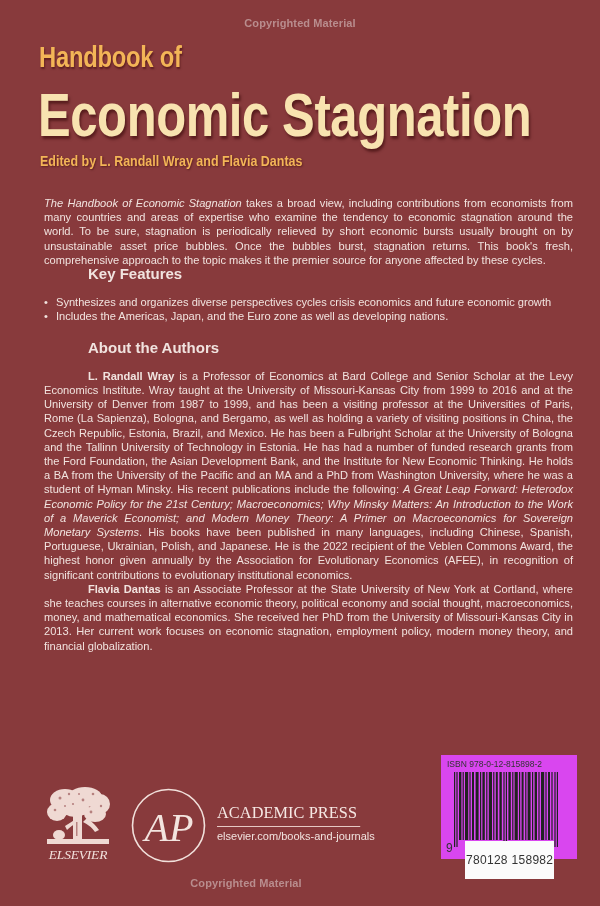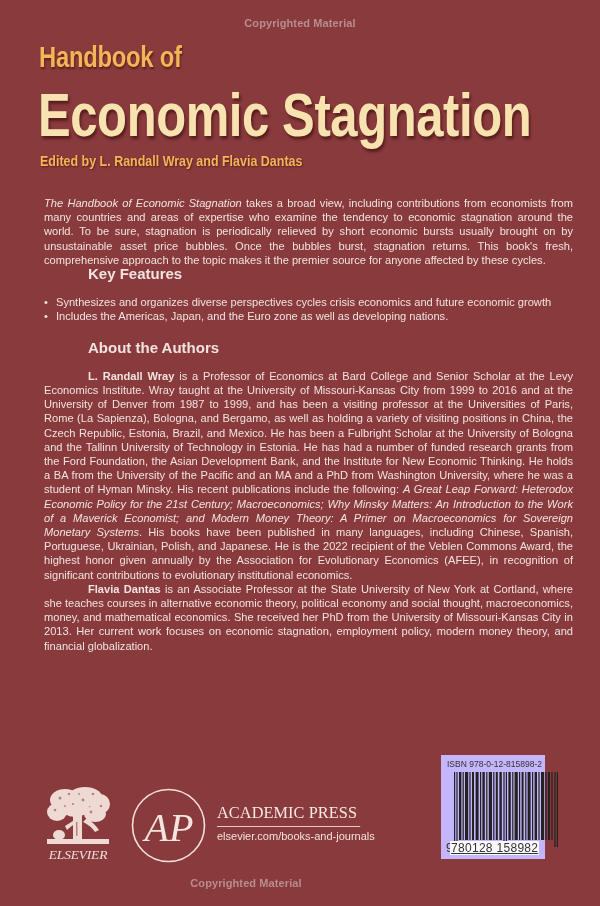--- a/index.html
+++ b/index.html
@@ -143,22 +143,22 @@
       font-size: 11px;
       line-height: 18px;
       color: #f1e3df;
       white-space: nowrap;
     }
 
     
     .barcode-box {
       position: absolute;
       left: 441px; top: 755px;
-      width: 104px; height: 104px;
-      background: #c4b5fd;
+      width: 136px; height: 104px;
+      background: #d946ef;
     }
     .isbn-text {
       position: absolute;
       left: 6px; top: 4px;
       font-family: "Liberation Sans", sans-serif;
       font-size: 8.5px;
       color: #333;
       white-space: nowrap;
     }
     .bars {
@@ -170,25 +170,24 @@
       position: absolute;
       left: 5px; top: 86px;
       font-family: "Liberation Sans", sans-serif;
       font-size: 12px;
       color: #333;
       white-space: nowrap;
       background: transparent;
     }
     .ean-first { position: absolute; left: 0; top: 0; }
     .ean-rest {
-      position: absolute; left: 4px; top: 0;
+      position: absolute; left: 19px; top: 0;
       background: #fbfbfb;
-      padding: 0 1px;
+      padding: 12px 1px;
       letter-spacing: 0.3px;
-      text-decoration: underline;
     }
   </style>
 </head>
 <body>
 
 <div>
 
   <div class="watermark wm-top">Copyrighted Material</div>
 
   <div class="title1">Handbook of</div>

